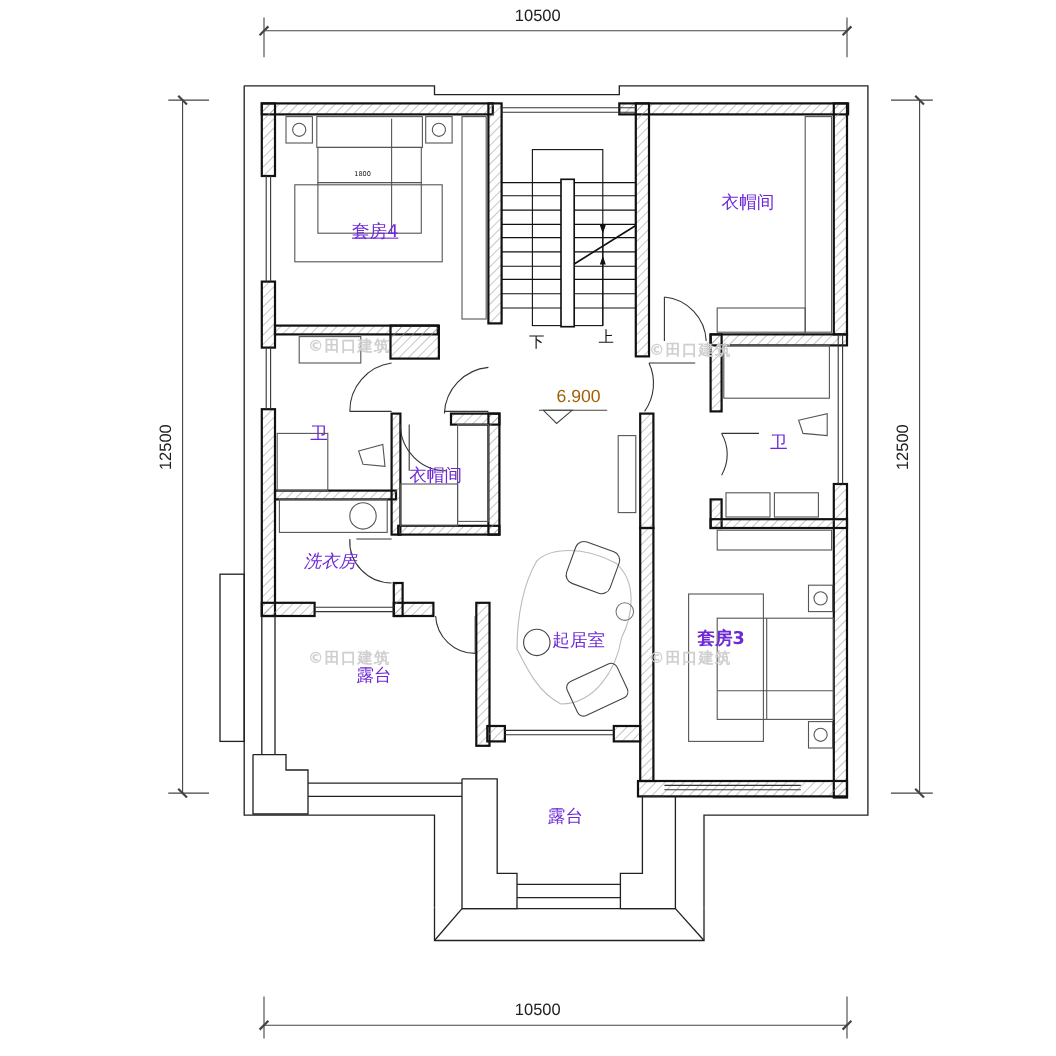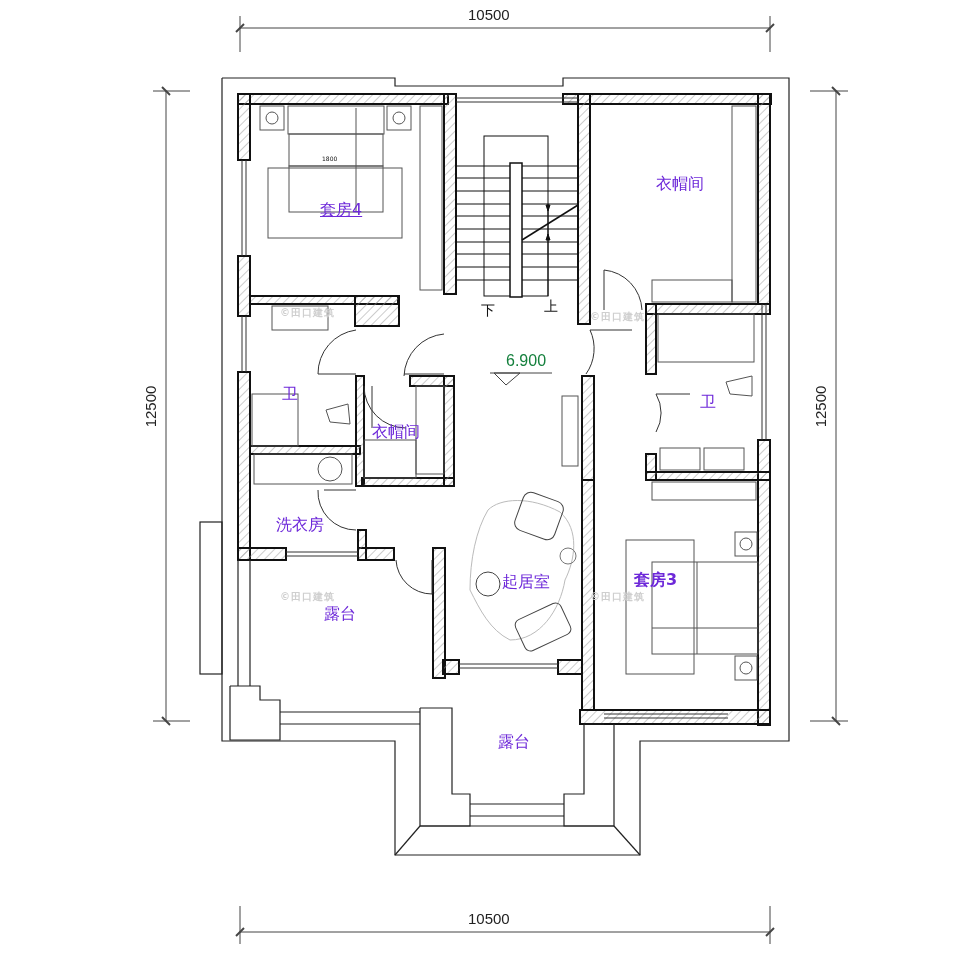--- a/index.html
+++ b/index.html
@@ -2,23 +2,23 @@
 <html><head>
 <meta charset="utf-8">
 <style>
   html, body { margin: 0; padding: 0; background: #ffffff; }
   body { width: 960px; height: 960px; position: relative; overflow: hidden;
          font-family: "DejaVu Sans", "Liberation Sans", sans-serif; }
   svg { position: absolute; left: 0; top: 0; }
   .lbl { position: absolute; color: #6d28d9; font-size: 16px; white-space: nowrap; }
   .dim { position: absolute; color: #222; font-size: 15px; font-family: "Liberation Sans", sans-serif; white-space: nowrap; }
   .dim.v { transform: rotate(-90deg); transform-origin: center center; }
-  .elev { position: absolute; color: #15803d; font-size: 16px; font-family: "Liberation Sans", sans-serif; }
+  .elev { position: absolute; color: #a16207; font-size: 16px; font-family: "Liberation Sans", sans-serif; }
   .small { position: absolute; color: #111; font-size: 14px; }
-  .wm { position: absolute; color: #cfcfcf; font-size: 10px; font-weight: bold; letter-spacing: 1px; white-space: nowrap; }
+  .wm { position: absolute; color: #cfcfcf; font-size: 14px; font-weight: bold; letter-spacing: 1px; white-space: nowrap; }
 </style>
 </head>
 <body>
 
 <svg width="960" height="960" viewBox="0 0 960 960">
   <defs>
     <pattern id="hatch" patternUnits="userSpaceOnUse" width="6" height="6" patternTransform="rotate(45)">
       <line x1="0" y1="0" x2="0" y2="6" stroke="#999" stroke-width="1"></line>
     </pattern>
   </defs>
@@ -225,21 +225,21 @@
 <div class="dim" style="left:468px; top:6px;">10500</div>
 <div class="dim" style="left:468px; top:910px;">10500</div>
 <div class="dim v" style="left:130px; top:398px;">12500</div>
 <div class="dim v" style="left:800px; top:398px;">12500</div>
 
 <div class="lbl" style="left:320px; top:200px;text-decoration:underline;">套房4</div>
 <div class="lbl" style="left:656px; top:174px;">衣帽间</div>
 <div class="lbl" style="left:282px; top:384px;">卫</div>
 <div class="lbl" style="left:372px; top:422px;">衣帽间</div>
 <div class="lbl" style="left:700px; top:392px;">卫</div>
-<div class="lbl" style="left:276px; top:515px;">洗衣房</div>
+<div class="lbl" style="left:276px; top:500px;font-style:italic;">洗衣房</div>
 <div class="lbl" style="left:502px; top:572px;">起居室</div>
 <div class="lbl" style="left:634px; top:570px;font-weight:bold;">套房3</div>
 <div class="lbl" style="left:324px; top:604px;">露台</div>
 <div class="lbl" style="left:498px; top:732px;">露台</div>
 
 <div class="small" style="left:481px; top:302px;">下</div>
 <div class="small" style="left:544px; top:298px;">上</div>
 
 <div class="elev" style="left:506px; top:352px;">6.900</div>
 

